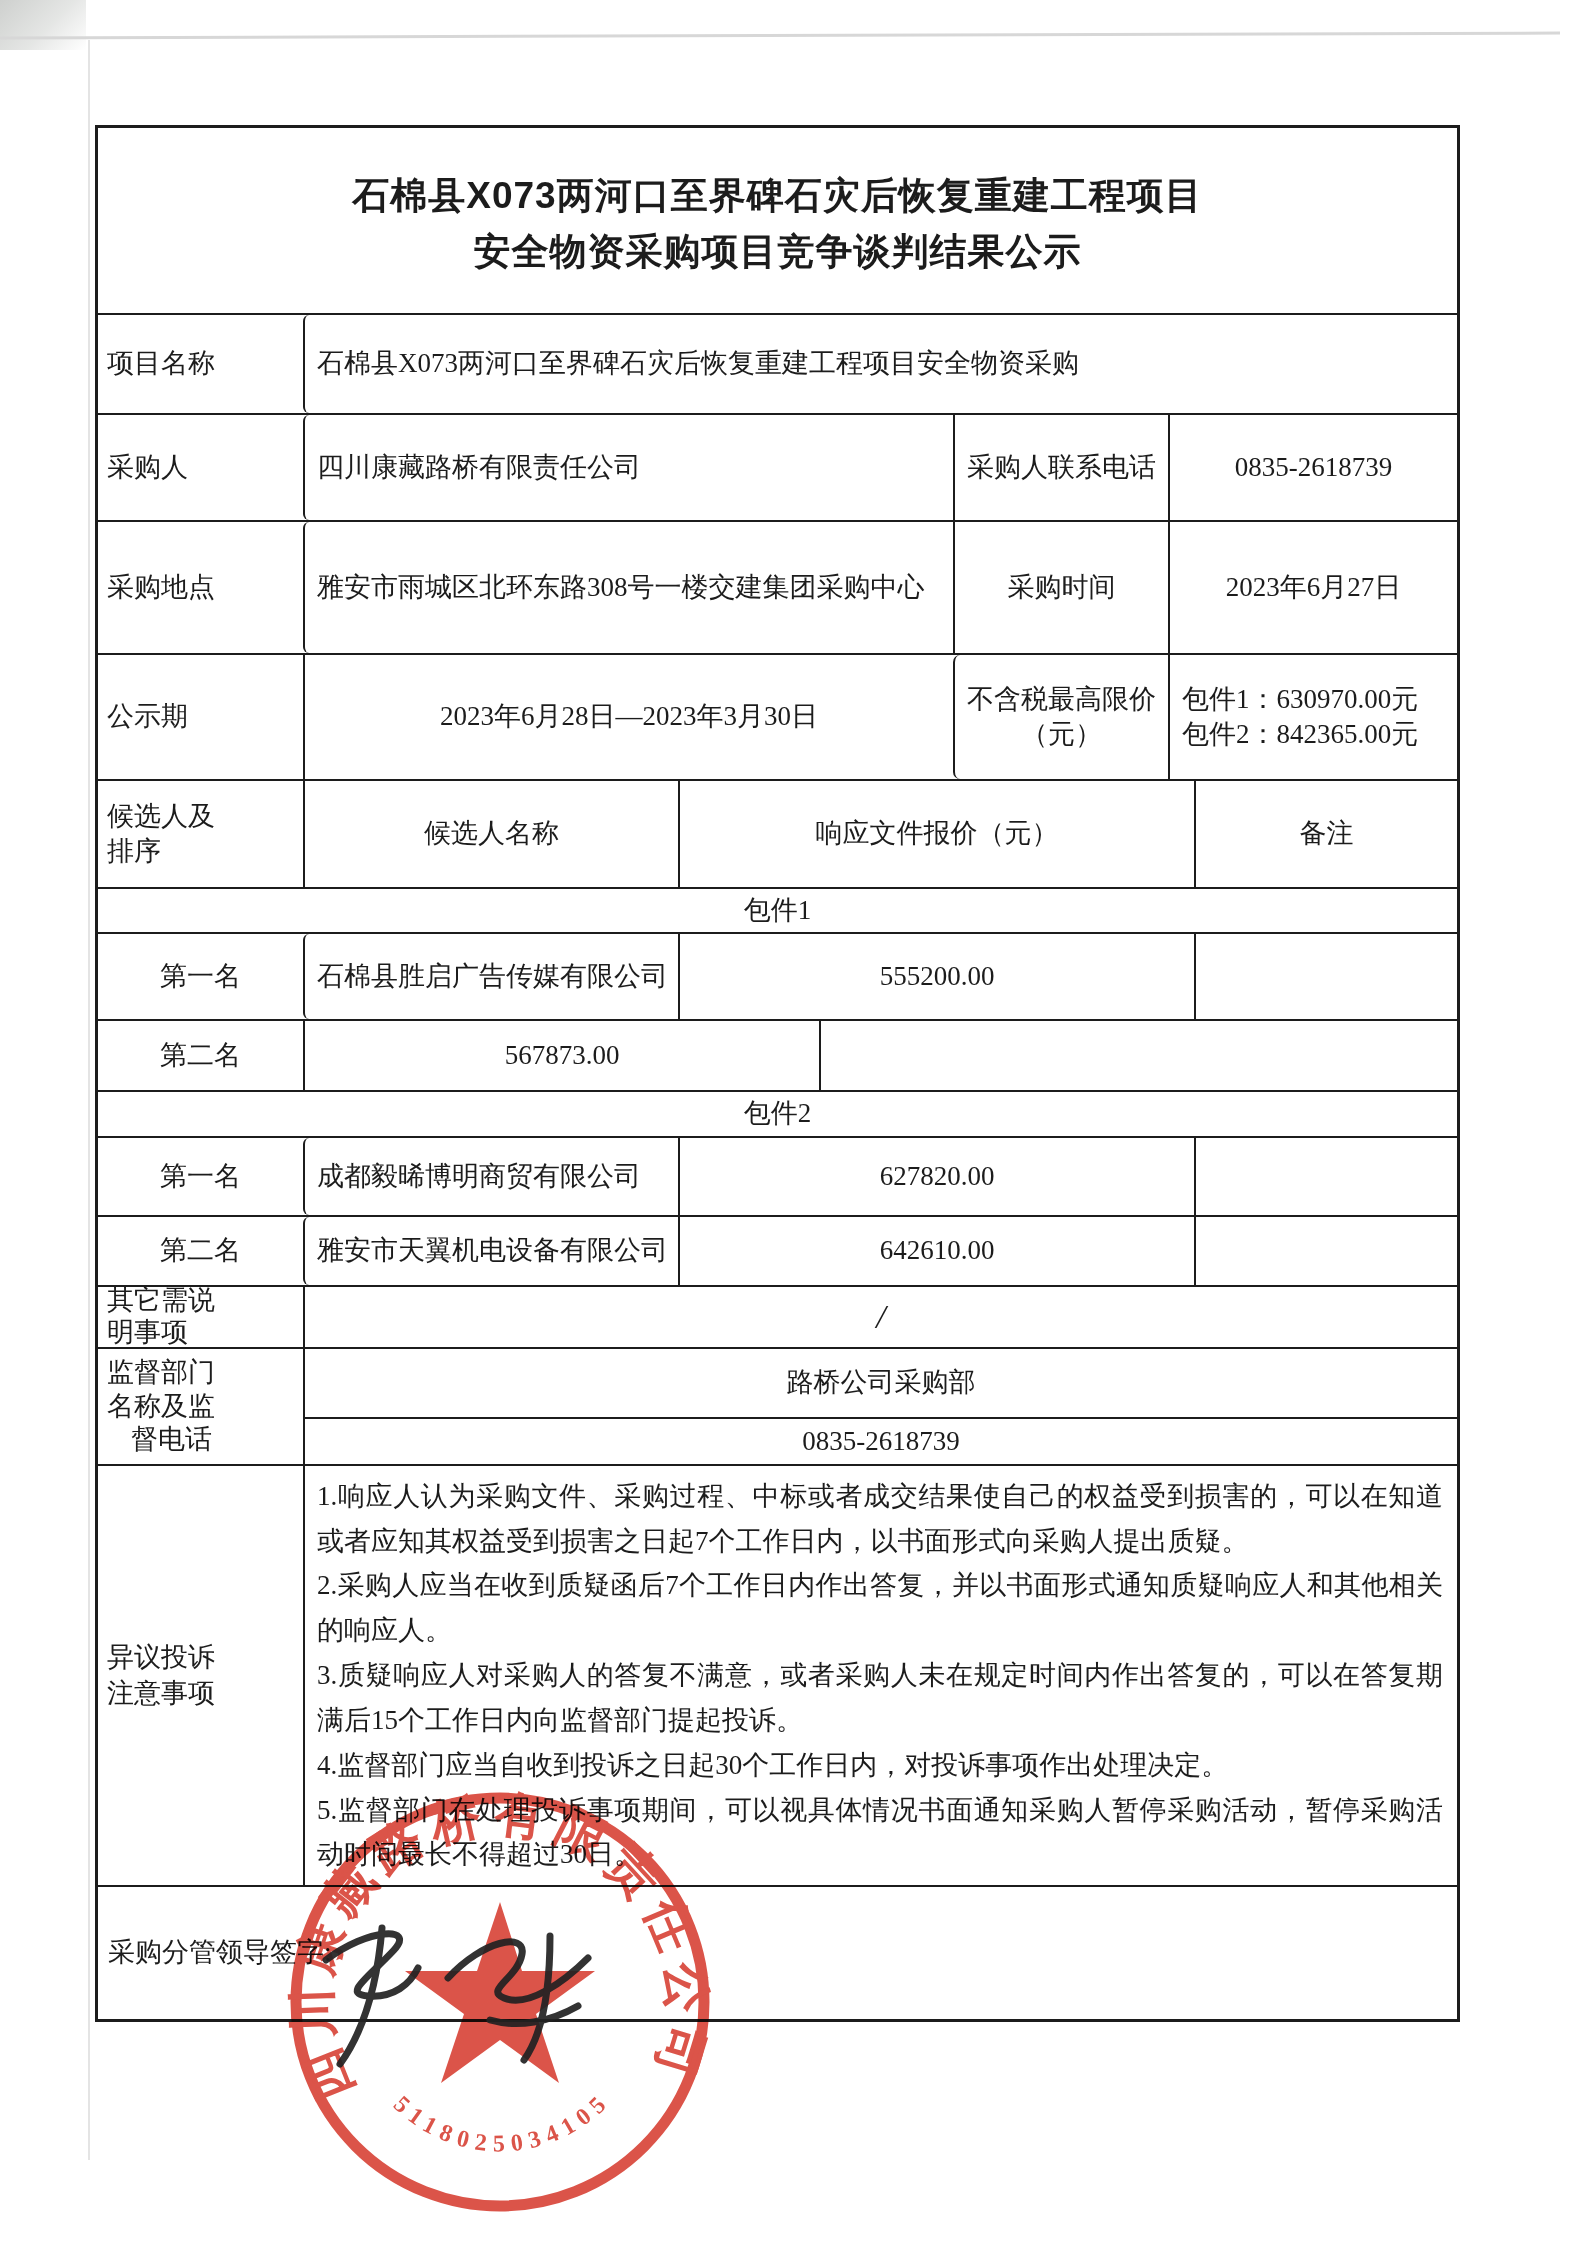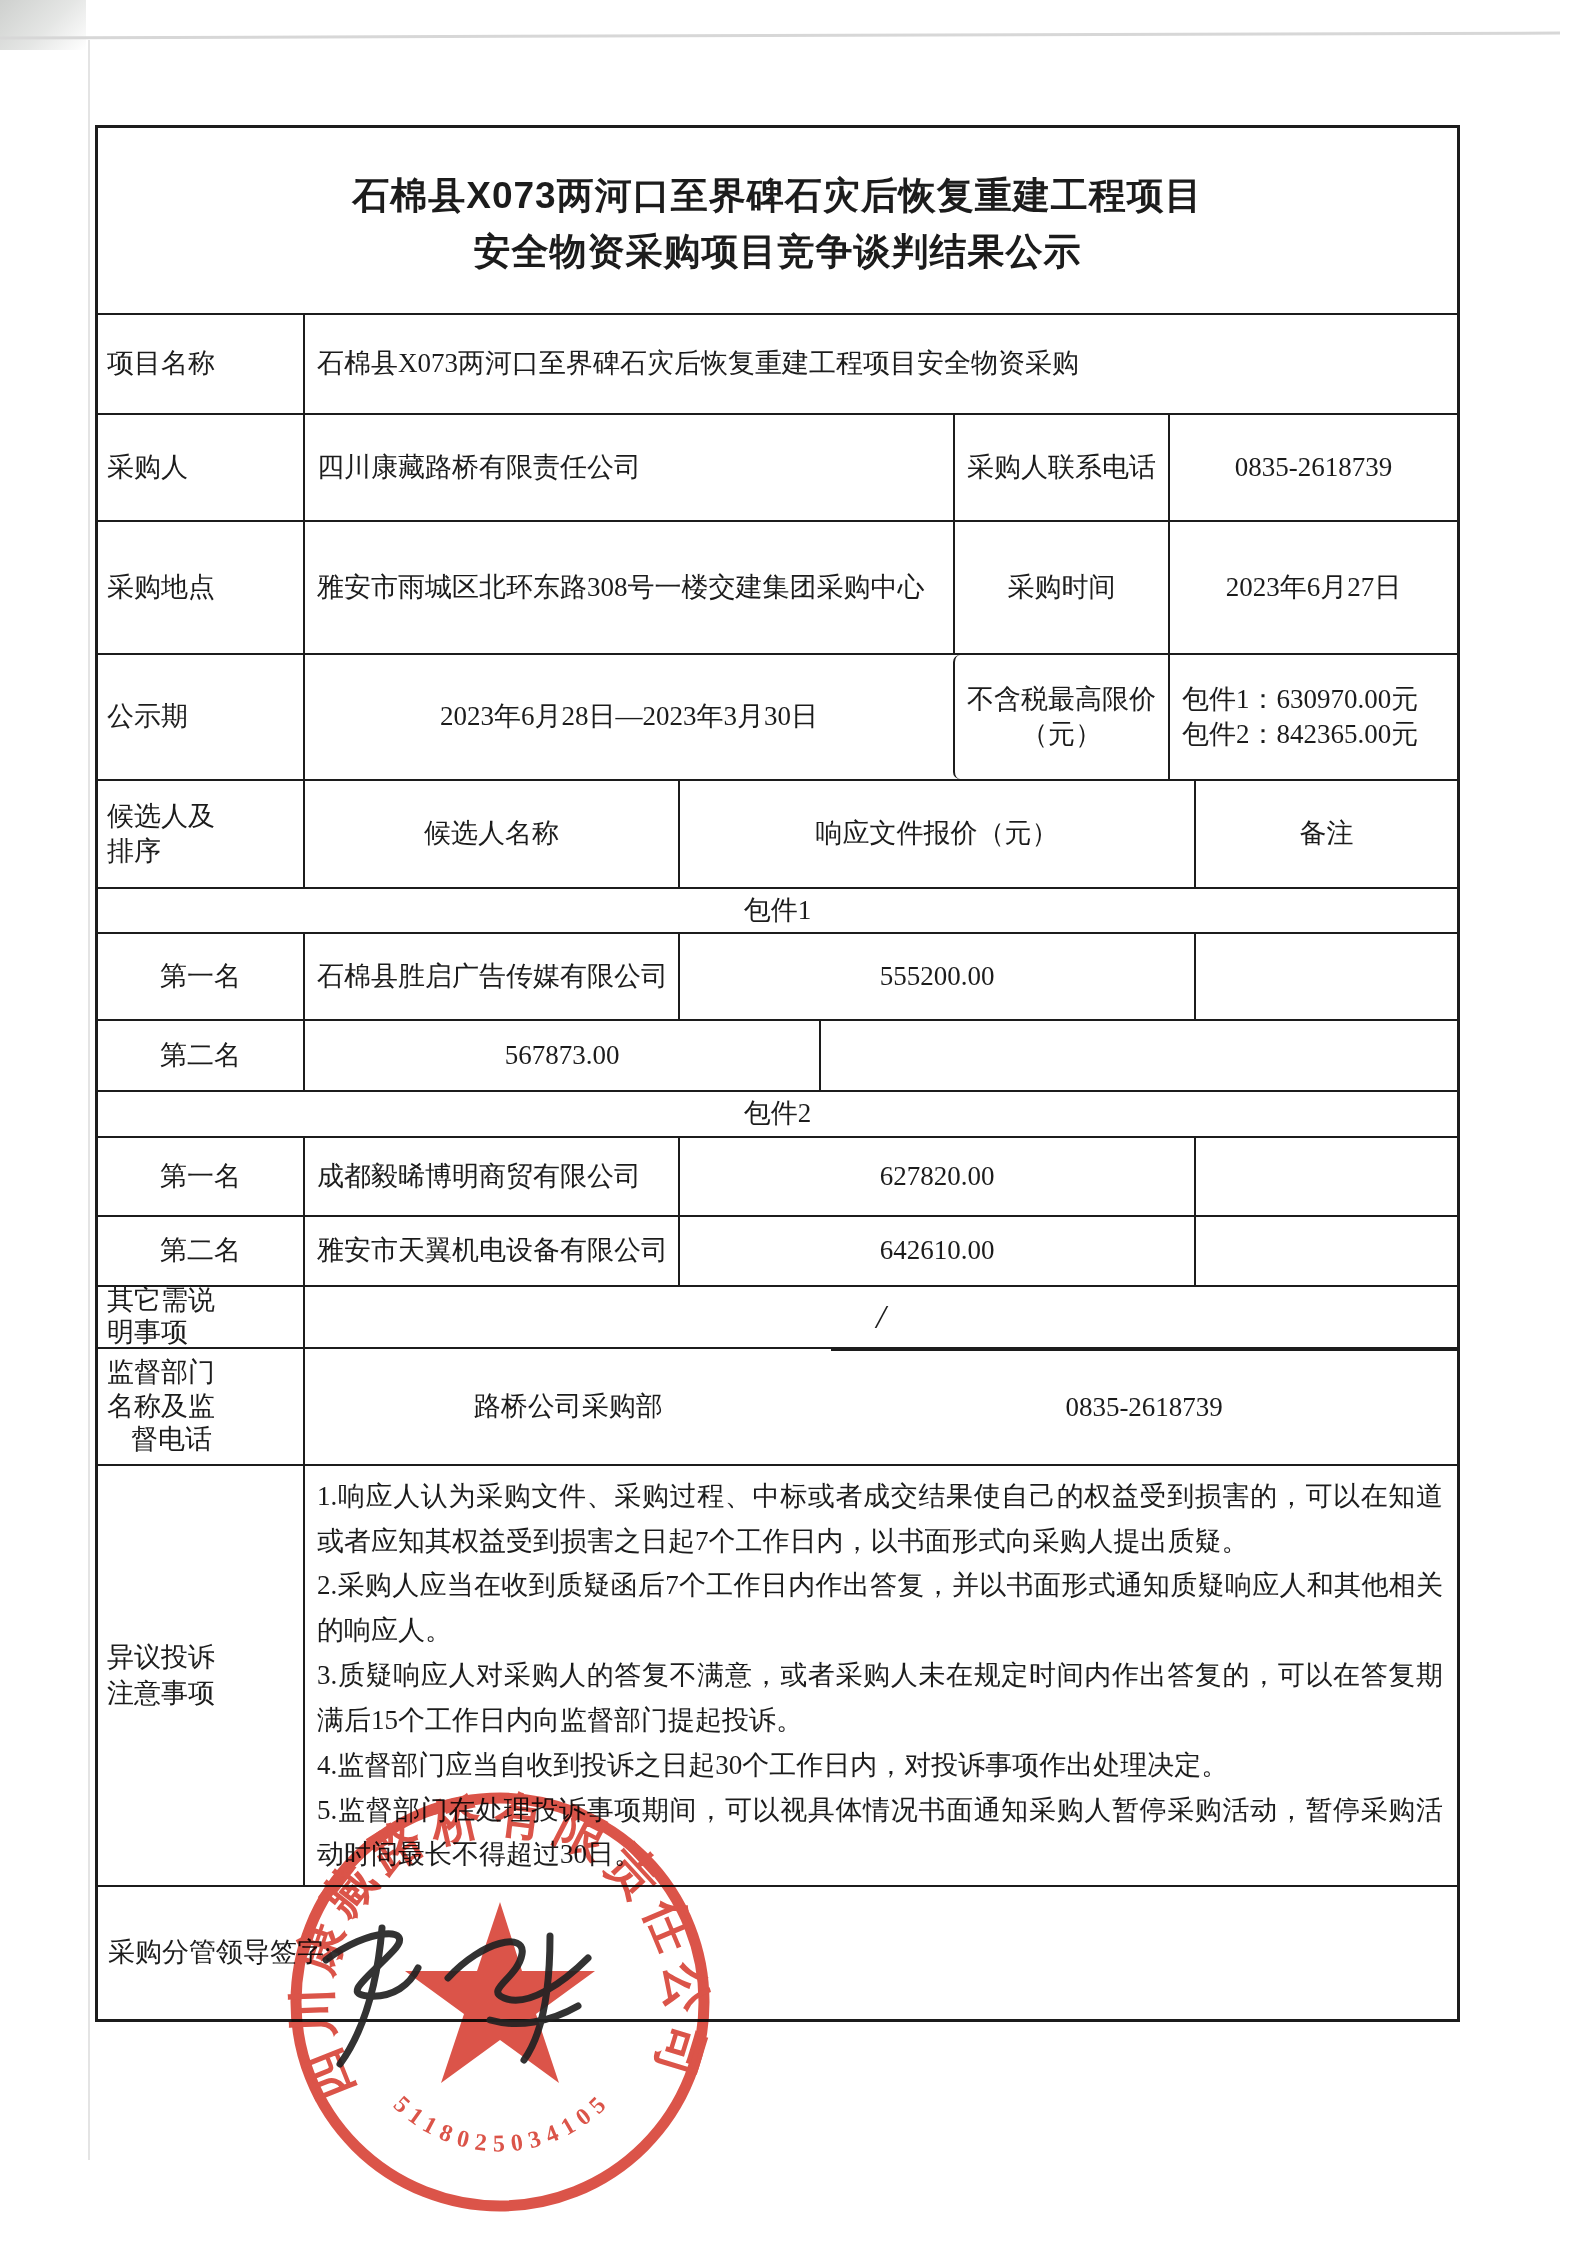--- a/index.html
+++ b/index.html
@@ -27,34 +27,34 @@
   .row { display: flex; border-top: 2px solid #1c1c1c; }
   .doc > .row:first-child { border-top: none; }
   .cell { border-left: 2px solid #1c1c1c; display: flex; align-items: center; overflow: hidden; }
   .row > .cell:first-child { border-left: none; }
   .c1 { flex: 0 0 205px; }
   .c2 { flex: 0 0 650px; }
   .c3 { flex: 0 0 215px; font-family: Liberation Serif, serif; }
   .n2 { flex: 0 0 375px; }
   .n3 { flex: 0 0 516px; }
   .flex1 { flex: 1 1 auto; }
-  .pad { padding-left: 12px; padding-right: 6px; }
+  .pad { padding-left: 12px; padding-right: 6px; border-radius: 6px; }
   .lab { padding-left: 9px; }
   .ctr { justify-content: center; text-align: center; }
   .col { flex-direction: column; justify-content: center; align-items: flex-start; }
   .colc { flex-direction: column; justify-content: center; align-items: center; border-radius: 7px; }
 
   .title-block { height: 185px; display:flex; flex-direction:column; justify-content:center; align-items:center; padding-top: 6px; }
   .title-block div {
     font-family: "Liberation Sans", "DejaVu Sans", sans-serif;
     font-weight: bold; font-size: 37px; line-height: 1.5; letter-spacing: 1px;
   }
   .band { height: 45px; }
   .band .cell { width: 100%; justify-content: center; }
-  .subrows { display:flex; flex-direction:row;text-align:center; }
+  .subrows { display:flex; flex-direction:column;text-align:center; }
   .subcell { display:flex; align-items:center; justify-content:center; flex:1 1 auto; }
   .subcell + .subcell { border-top: 2px solid #1c1c1c; }
   .obj-text { padding: 10px 14px 10px 12px; line-height: 1.66; text-align: justify; align-items:center; }
   .obj-text .inner p { margin: 0; }
   .slash { font-size: 34px; font-style: italic; }
 
   .seal { position: absolute; left: 280px; top: 1782px; mix-blend-mode: multiply; opacity: 0.88; }
   .seal text { font-family: "Liberation Serif", "DejaVu Serif", serif; font-weight: bold; }
   .sig { position: absolute; left: 298px; top: 1898px; }
 </style>

